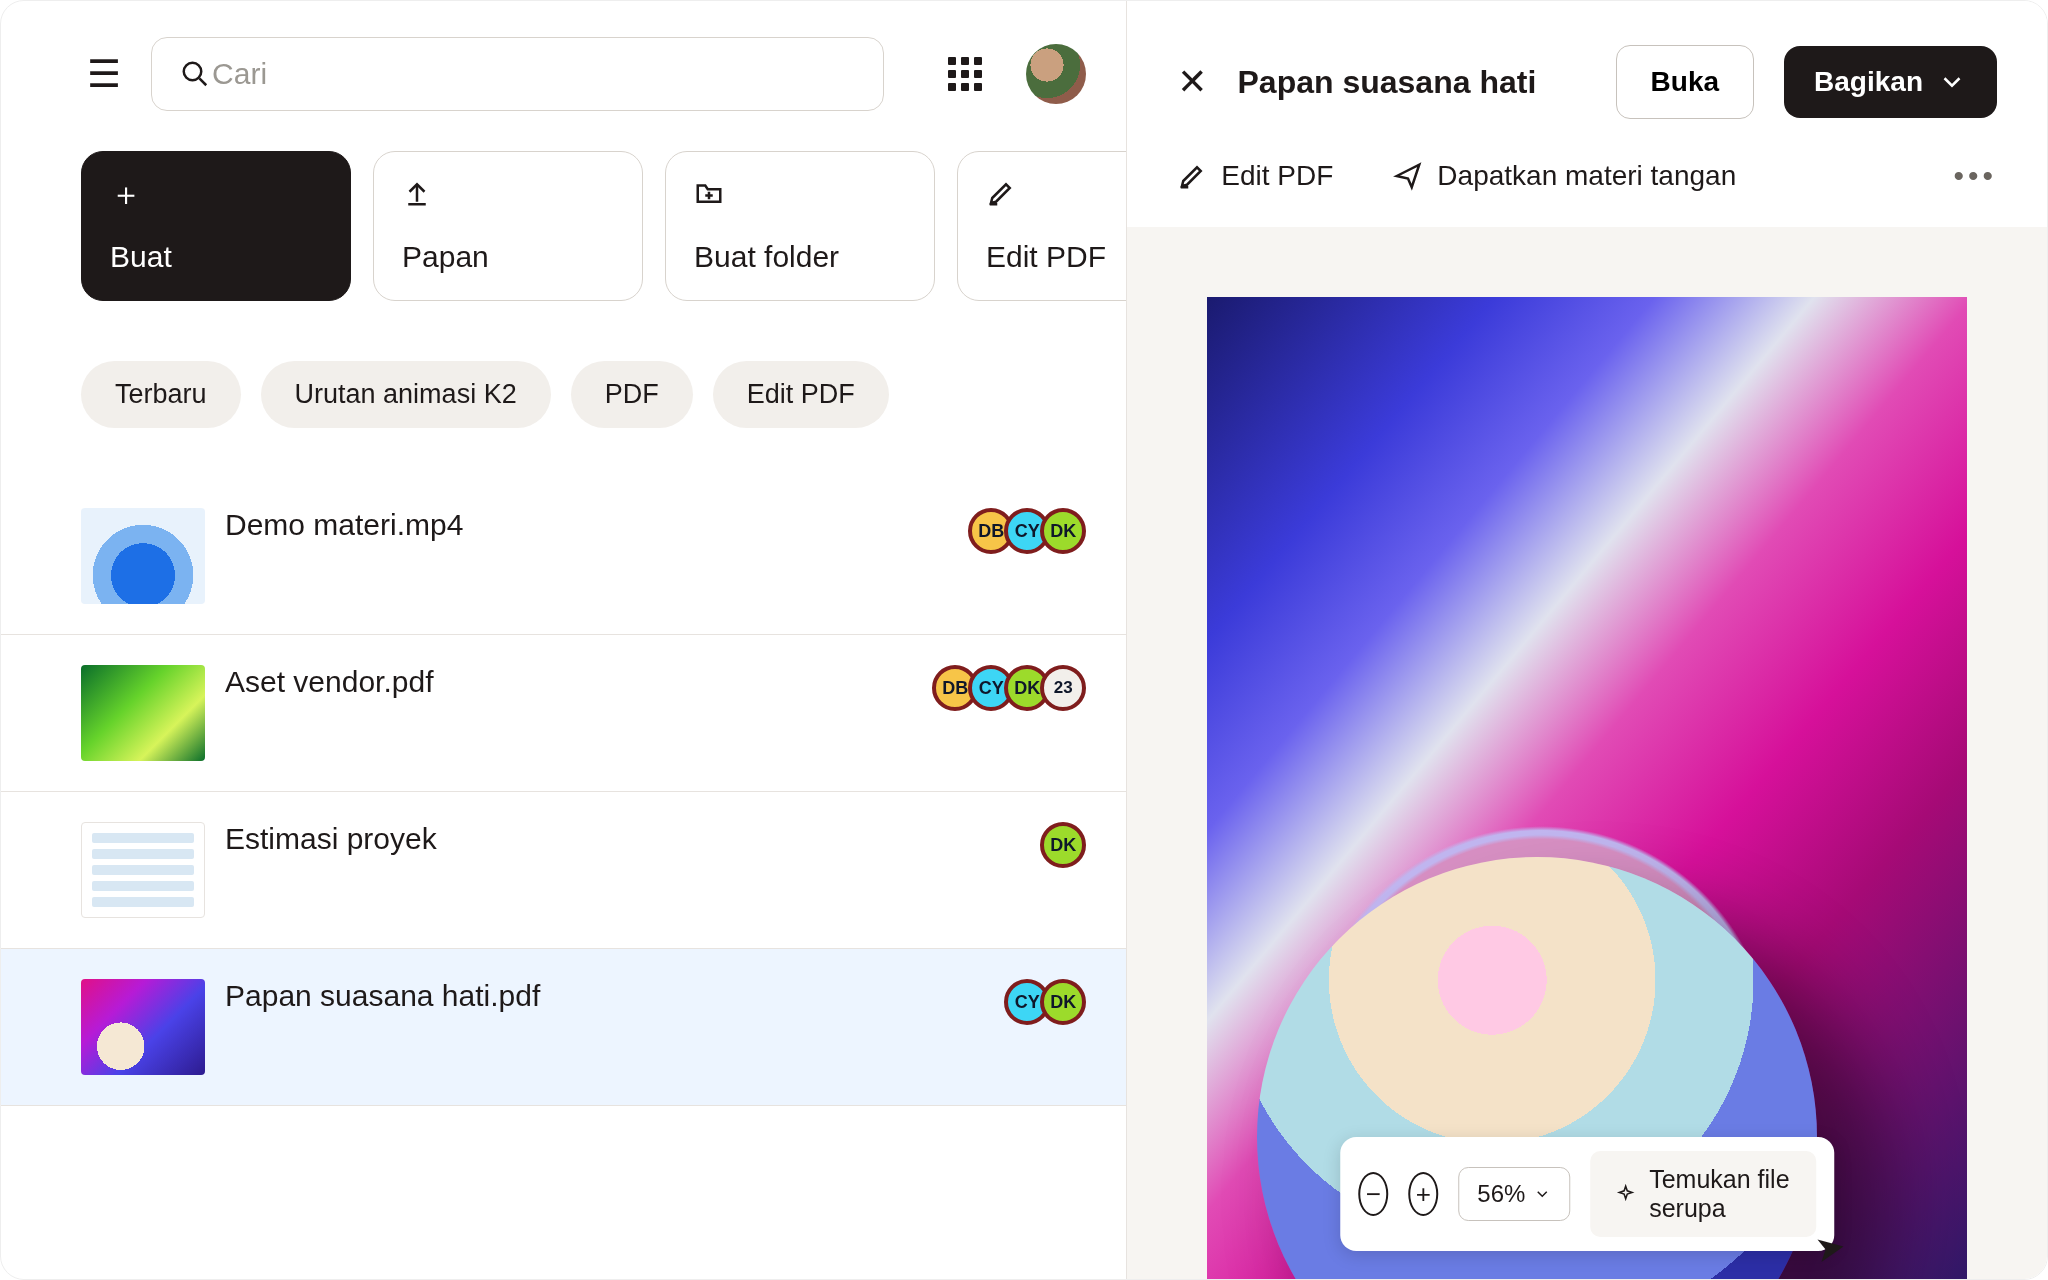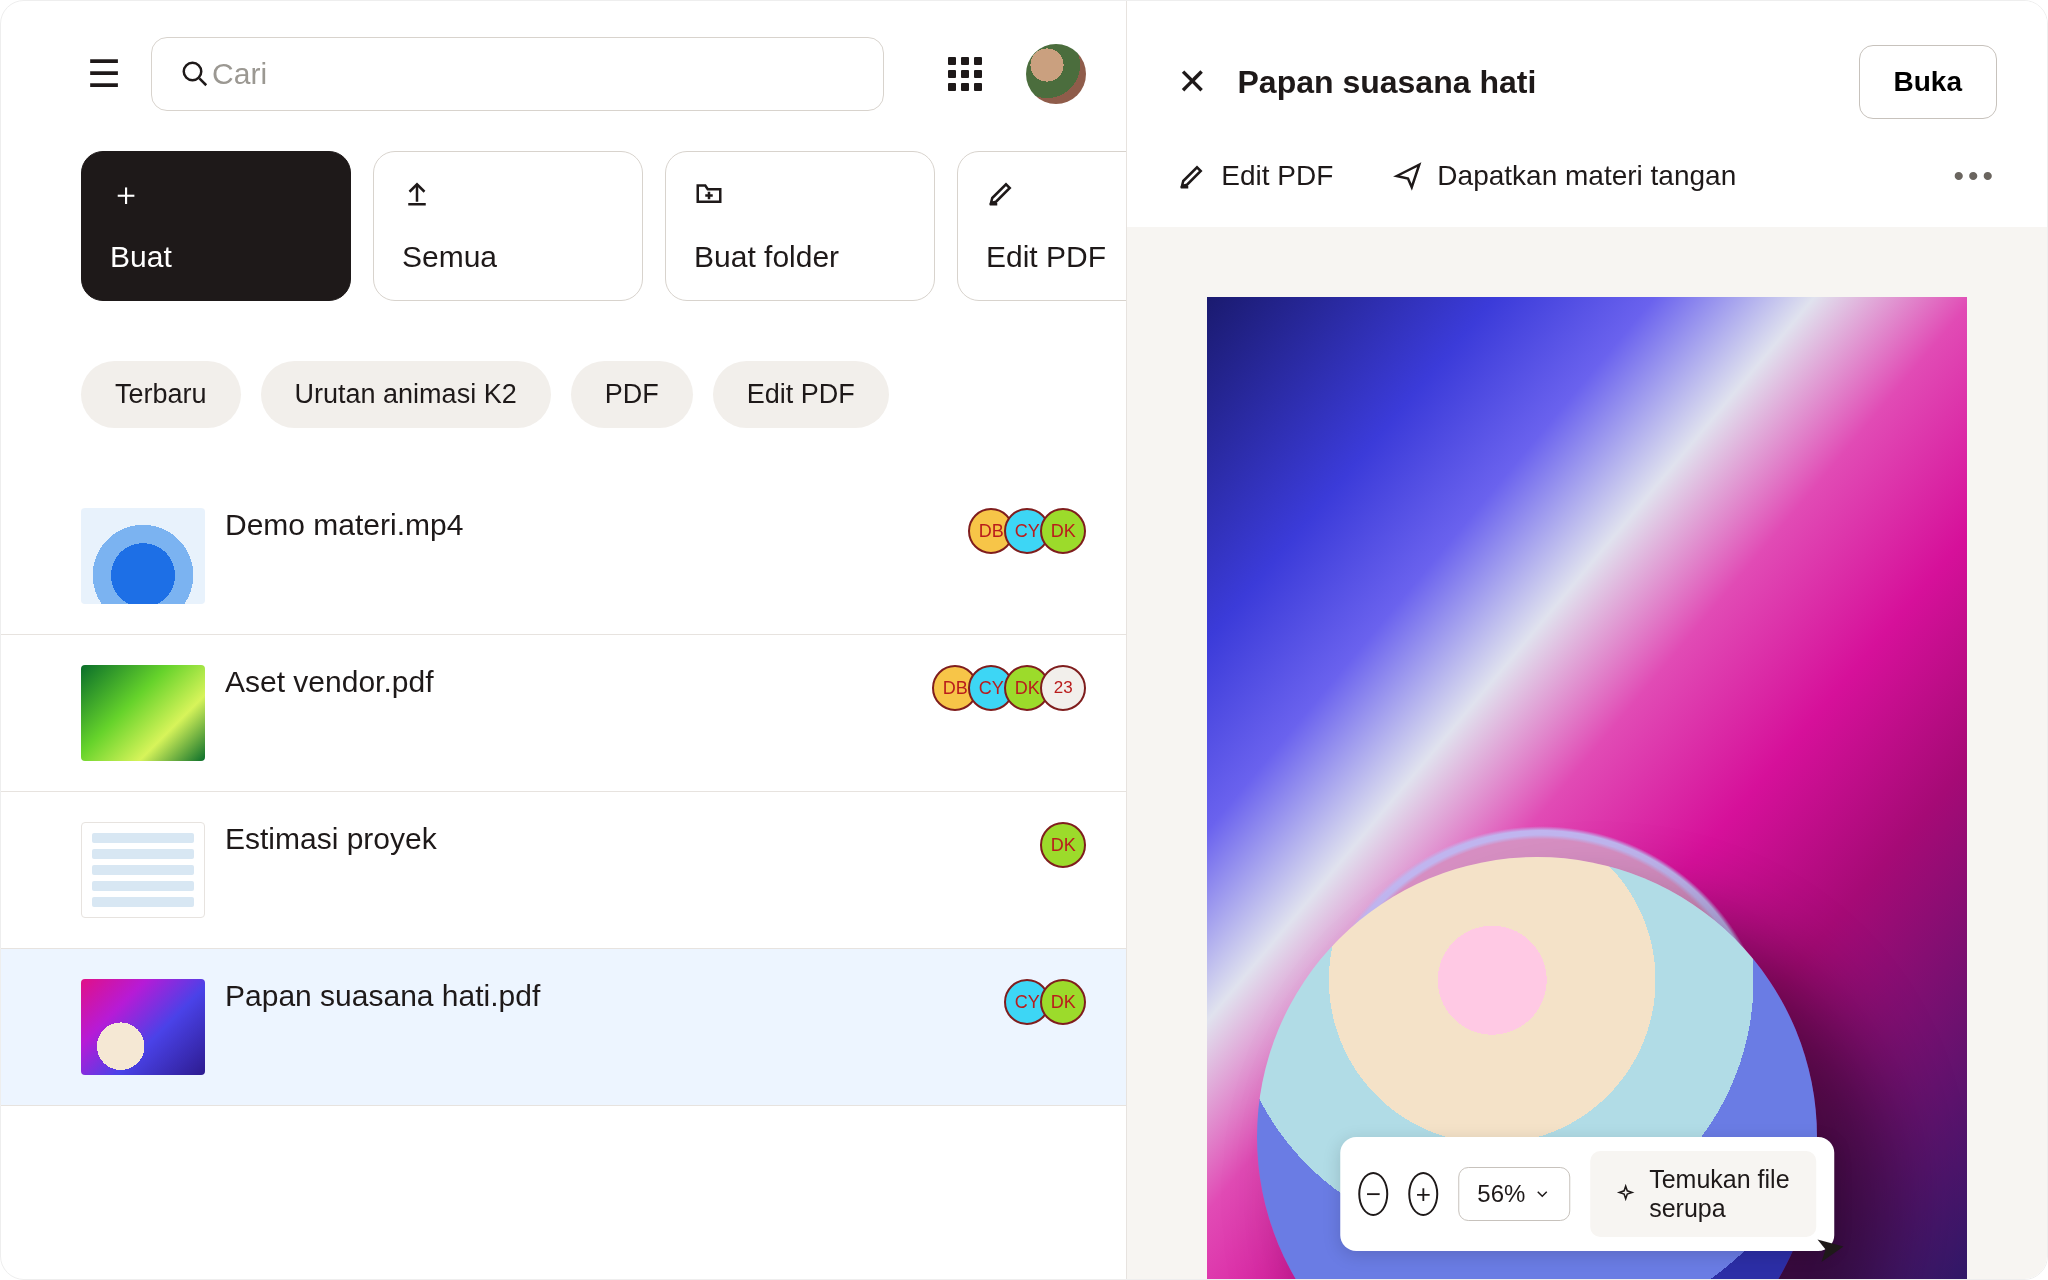--- a/index.html
+++ b/index.html
@@ -187,23 +187,23 @@
   .avatars { display: flex; }
   .av-badge {
     width: 46px;
     height: 46px;
     border-radius: 50%;
     margin-left: -10px;
     display: flex;
     align-items: center;
     justify-content: center;
     font-size: 18px;
-    font-weight: 400;
-    color: #b91c1c;
-    border: 2px solid #7f1d1d;
+    font-weight: 700;
+    color: #0f172a;
+    border: 4px solid #7f1d1d;
   }
   .av-badge:first-child { margin-left: 0; }
   .av-db { background: #f7c548; }
   .av-cy { background: #3dd6f5; }
   .av-dk { background: #9cdb2b; }
   .av-more { background: #f2efeb; font-size: 17px; }
 
   
   .panel-header {
     display: flex;
@@ -375,21 +375,21 @@
         <span class="label">Buat</span>
       </div>
       <div class="action-card">
         <span class="icon">
           <svg class="ico" viewBox="0 0 24 24">
               <line x1="12" y1="19" x2="12" y2="5"></line>
               <polyline points="6 11 12 5 18 11"></polyline>
               <line x1="5" y1="21" x2="19" y2="21"></line>
             </svg>
         </span>
-        <span class="label">Semua</span>
+        <span class="label">Papan</span>
       </div>
       <div class="action-card">
         <span class="icon">
           <svg class="ico" viewBox="0 0 24 24">
               <path d="M3 6h6l2 3h10v10H3z"></path>
               <line x1="12" y1="11" x2="12" y2="17"></line>
               <line x1="9" y1="14" x2="15" y2="14"></line>
             </svg>
         </span>
         <span class="label">Buat folder</span>
@@ -461,20 +461,26 @@
 
     </div>
   </div>
 
   <div class="right">
 
     <div class="panel-header">
       <div class="close">✕</div>
       <div class="title">Papan suasana hati</div>
       <button class="btn-outline">Buka</button>
+      <button class="btn-solid">
+        <span>Bagikan</span>
+        <svg class="ico" viewBox="0 0 24 24" style="stroke:#fff">
+            <polyline points="6 9 12 15 18 9"></polyline>
+          </svg>
+      </button>
     </div>
 
     <div class="panel-sub">
       <div class="link">
         <svg class="ico" viewBox="0 0 24 24">
             <path d="M4 20l4-1 11-11-3-3L5 16z"></path>
             <line x1="3" y1="21" x2="9" y2="21"></line>
           </svg>
         <span>Edit PDF</span>
       </div>

